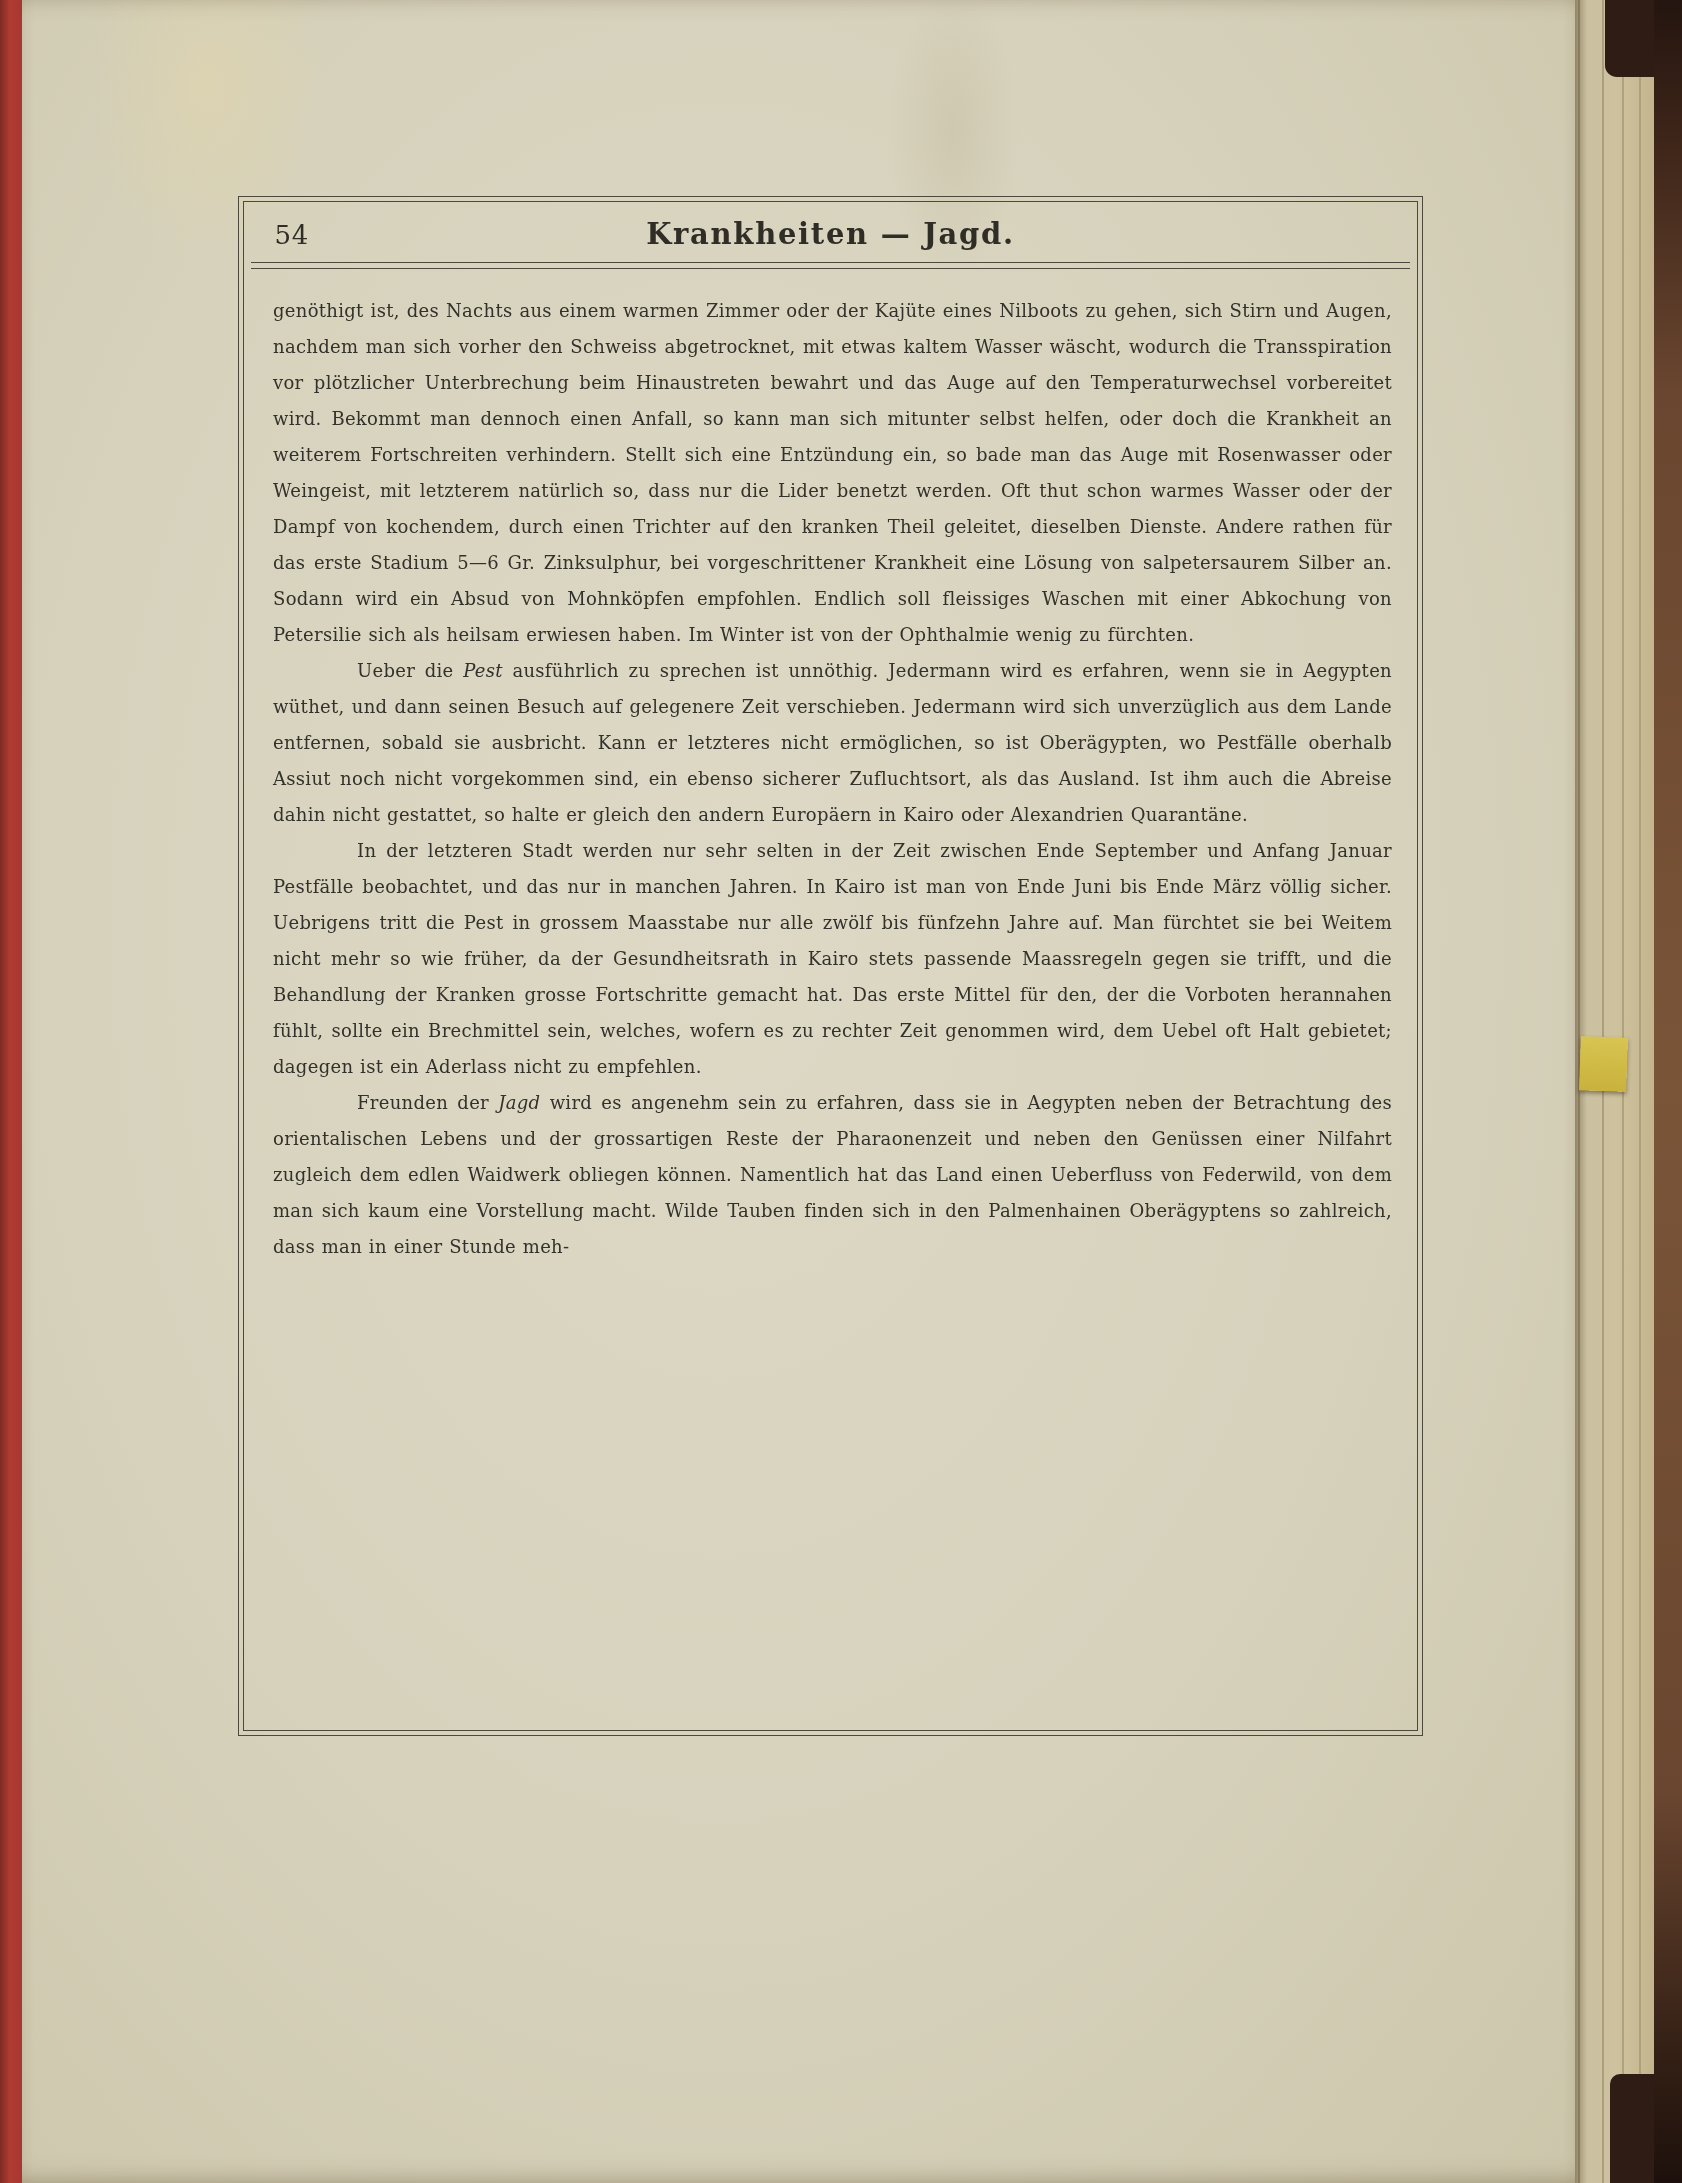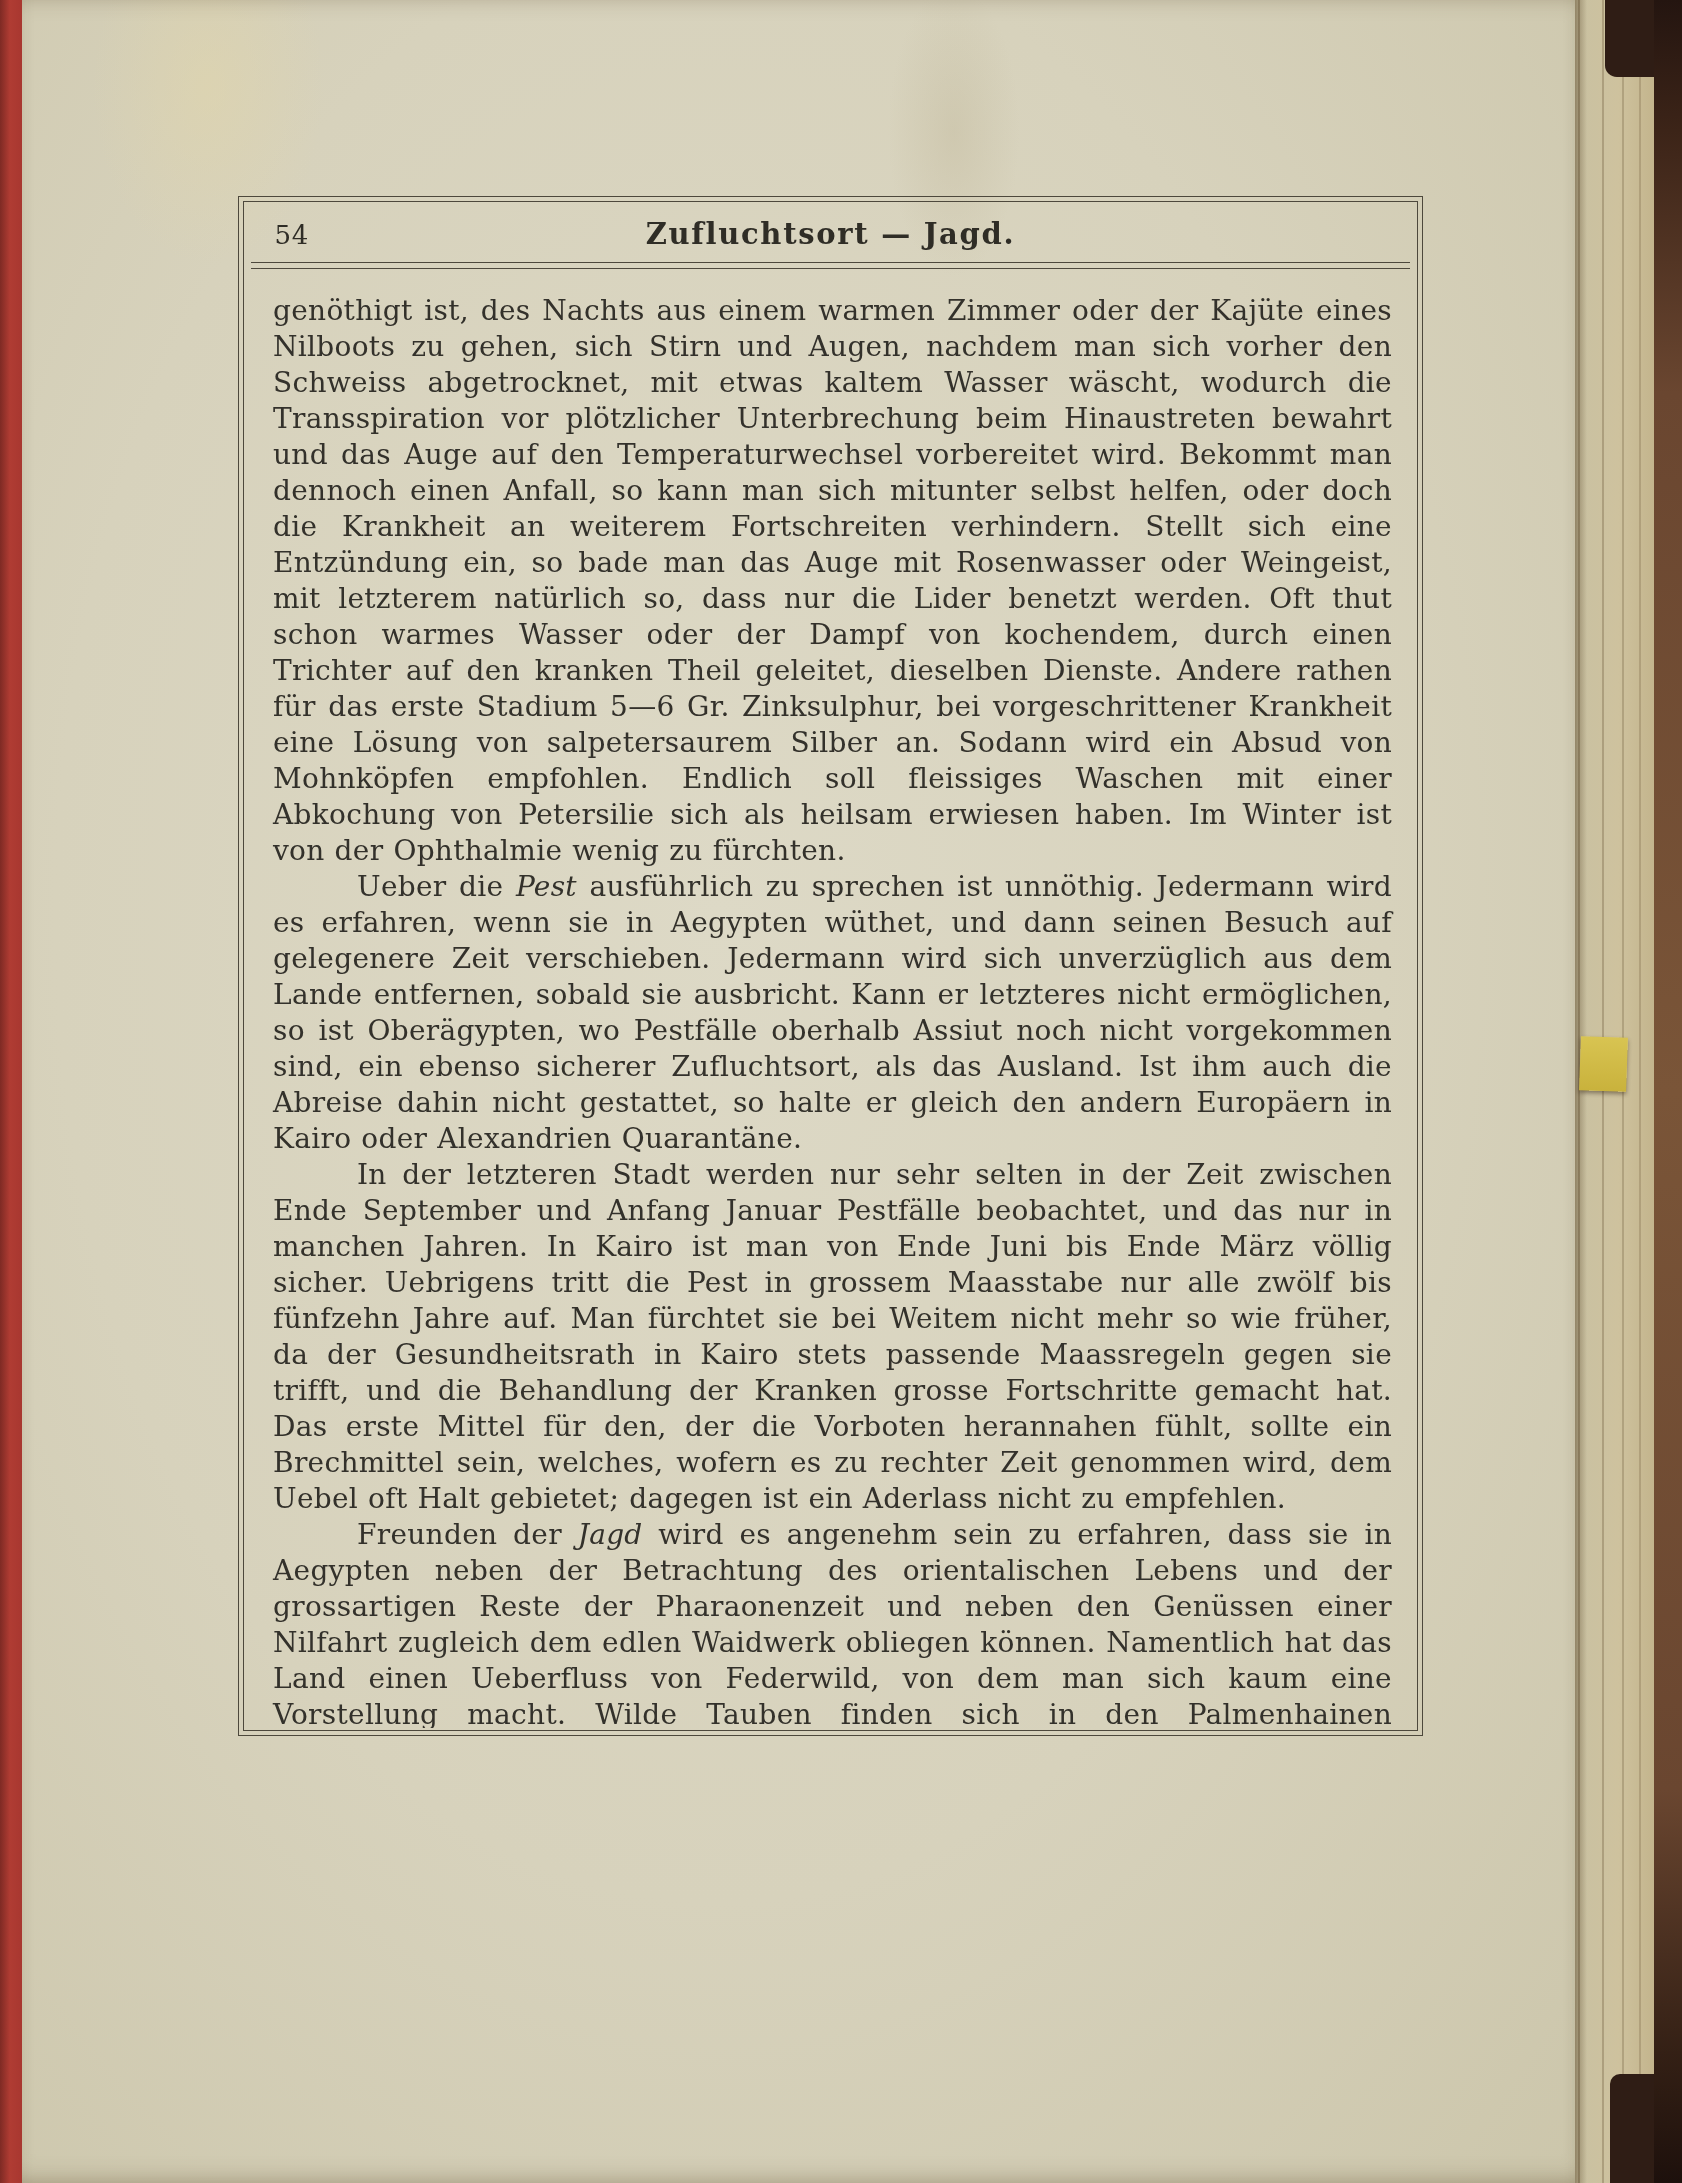--- a/index.html
+++ b/index.html
@@ -64,21 +64,21 @@
     height: 4.2px;
     border-top: 1.7px solid #4d483c;
     border-bottom: 0.8px solid #4d483c;
   }
 
   .text-body {
     position: absolute; left: 0; right: 0; top: 77px; bottom: 6.7px;
     padding: 18.5px 30px 0 34px;
     overflow: hidden;
     color: #33312b;
-    font-size: 28px;
+    font-size: 18px;
     line-height: 36px;
     letter-spacing: 0.3px;
     word-spacing: 0.8px;
     text-align: justify;
   }
   .para { margin: 0; }
   .para.indent { text-indent: 84px; }
   .italic { font-style: italic; }
 
   
@@ -123,21 +123,21 @@
 
 <div id="scan">
 
   <div class="cover-left"></div>
   <div class="cover-left-shadow"></div>
 
   <div class="page">
     <div class="frame">
       <div class="header-row">
         <span class="page-number">54</span>
-        <span class="running-title">Zufluchtsort — Jagd.</span>
+        <span class="running-title">Krankheiten — Jagd.</span>
       </div>
       <div class="double-rule"></div>
       <div class="text-body" id="text-body">
           <p class="para"><span>genöthigt ist, des Nachts aus einem warmen Zimmer oder der Kajüte eines Nilboots zu gehen, sich Stirn und Augen, nachdem man sich vorher den Schweiss abgetrocknet, mit etwas kaltem Wasser wäscht, wodurch die Transspiration vor plötzlicher Unterbrechung beim Hinaustreten bewahrt und das Auge auf den Temperaturwechsel vorbereitet wird. Bekommt man dennoch einen Anfall, so kann man sich mitunter selbst helfen, oder doch die Krankheit an weiterem Fortschreiten verhindern. Stellt sich eine Entzündung ein, so bade man das Auge mit Rosenwasser oder Weingeist, mit letzterem natürlich so, dass nur die Lider benetzt werden. Oft thut schon warmes Wasser oder der Dampf von kochendem, durch einen Trichter auf den kranken Theil geleitet, dieselben Dienste. Andere rathen für das erste Stadium 5—6 Gr. Zinksulphur, bei vorgeschrittener Krankheit eine Lösung von salpetersaurem Silber an. Sodann wird ein Absud von Mohnköpfen empfohlen. Endlich soll fleissiges Waschen mit einer Abkochung von Petersilie sich als heilsam erwiesen haben. Im Winter ist von der Ophthalmie wenig zu fürchten.</span></p>
           <p class="para indent"><span>Ueber die </span><span class="italic">Pest</span><span> ausführlich zu sprechen ist unnöthig. Jedermann wird es erfahren, wenn sie in Aegypten wüthet, und dann seinen Besuch auf gelegenere Zeit verschieben. Jedermann wird sich unverzüglich aus dem Lande entfernen, sobald sie ausbricht. Kann er letzteres nicht ermöglichen, so ist Oberägypten, wo Pestfälle oberhalb Assiut noch nicht vorgekommen sind, ein ebenso sicherer Zufluchtsort, als das Ausland. Ist ihm auch die Abreise dahin nicht gestattet, so halte er gleich den andern Europäern in Kairo oder Alexandrien Quarantäne.</span></p>
           <p class="para indent"><span>In der letzteren Stadt werden nur sehr selten in der Zeit zwischen Ende September und Anfang Januar Pestfälle beobachtet, und das nur in manchen Jahren. In Kairo ist man von Ende Juni bis Ende März völlig sicher. Uebrigens tritt die Pest in grossem Maasstabe nur alle zwölf bis fünfzehn Jahre auf. Man fürchtet sie bei Weitem nicht mehr so wie früher, da der Gesundheitsrath in Kairo stets passende Maassregeln gegen sie trifft, und die Behandlung der Kranken grosse Fortschritte gemacht hat. Das erste Mittel für den, der die Vorboten herannahen fühlt, sollte ein Brechmittel sein, welches, wofern es zu rechter Zeit genommen wird, dem Uebel oft Halt gebietet; dagegen ist ein Aderlass nicht zu empfehlen.</span></p>
           <p class="para indent"><span>Freunden der </span><span class="italic">Jagd</span><span> wird es angenehm sein zu erfahren, dass sie in Aegypten neben der Betrachtung des orientalischen Lebens und der grossartigen Reste der Pharaonenzeit und neben den Genüssen einer Nilfahrt zugleich dem edlen Waidwerk obliegen können. Namentlich hat das Land einen Ueberfluss von Federwild, von dem man sich kaum eine Vorstellung macht. Wilde Tauben finden sich in den Palmenhainen Oberägyptens so zahlreich, dass man in einer Stunde meh-</span></p>
         </div>
     </div>
   </div>

